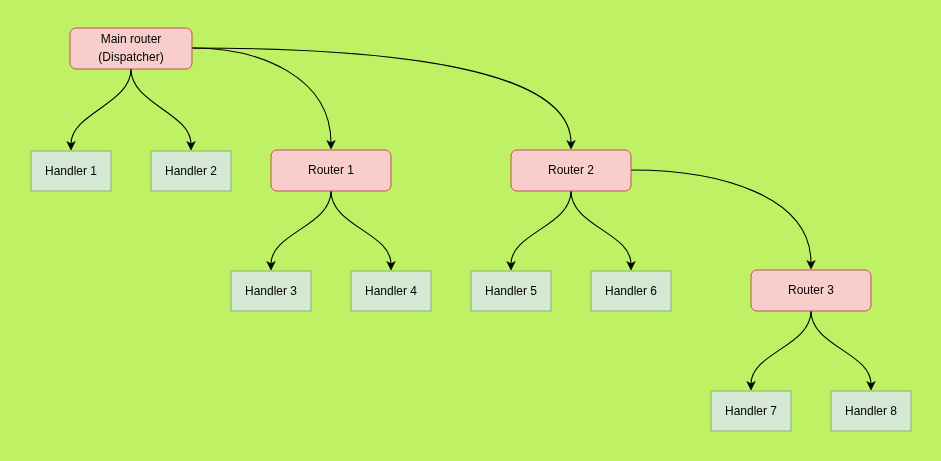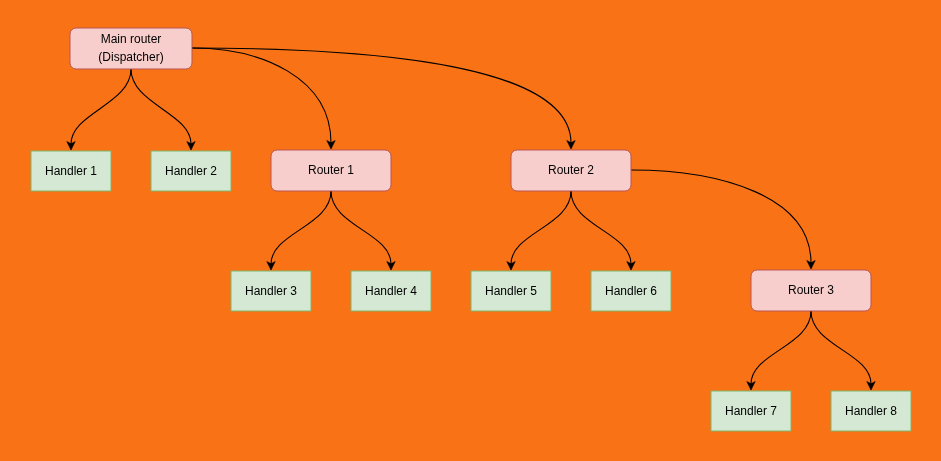--- a/index.html
+++ b/index.html
@@ -10,21 +10,21 @@
   body {
     width: 941px;
     height: 461px;
     overflow: hidden;
     font-family: "Liberation Sans", sans-serif;
   }
   #diagram-canvas {
     position: relative;
     width: 941px;
     height: 461px;
-    background: #f97316;
+    background: #bef264;
   }
   #diagram-svg {
     position: absolute;
     top: 0;
     left: 0;
     width: 941px;
     height: 461px;
   }
   .node-label {
     font-family: "Liberation Sans", sans-serif;

